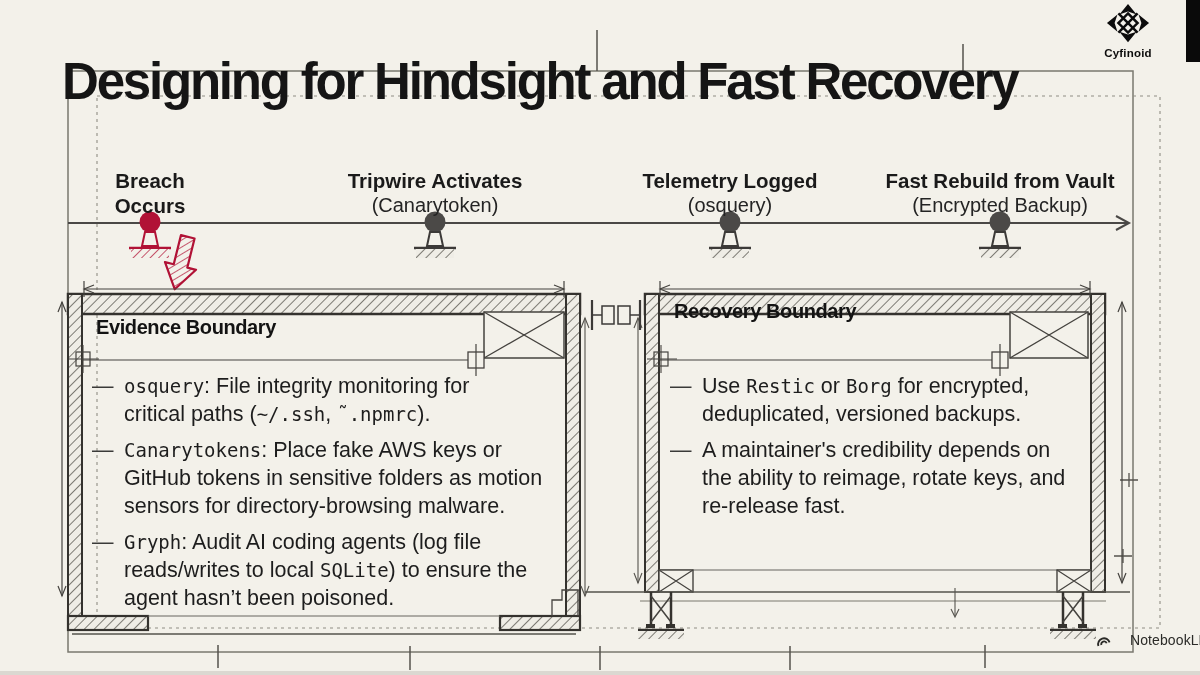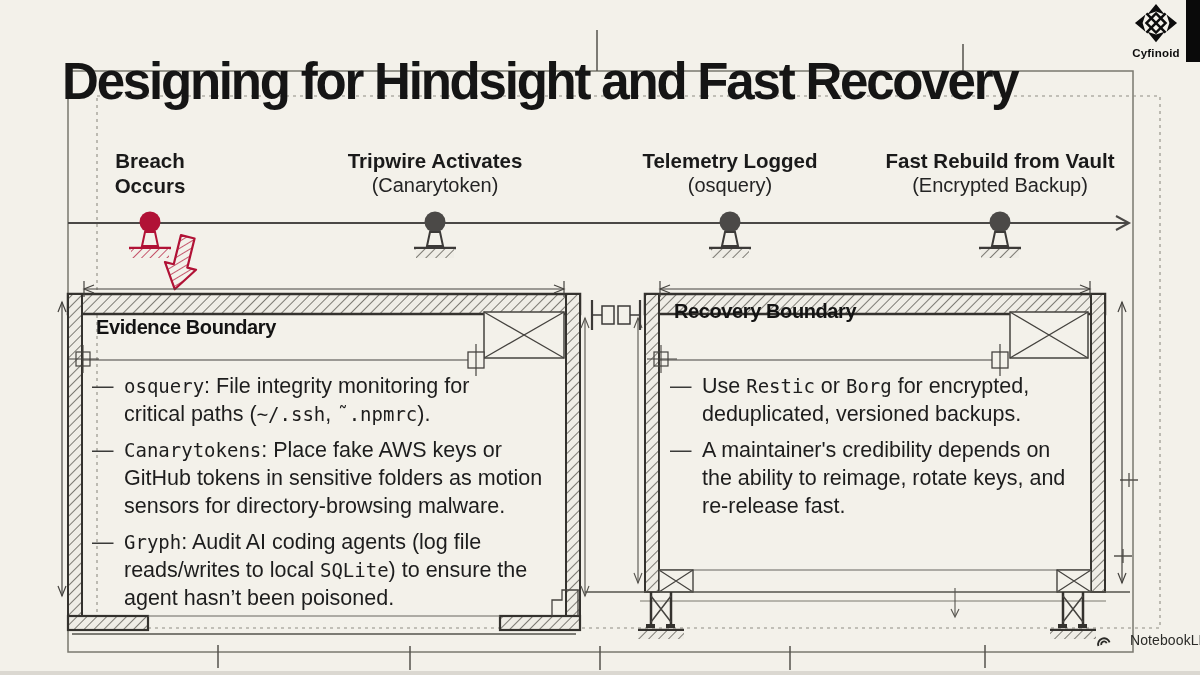--- a/index.html
+++ b/index.html
@@ -1,36 +1,36 @@
 <!DOCTYPE html>
 <html><head>
 <meta charset="utf-8">
 <style>
   html,body{margin:0;padding:0;}
   .stage{position:relative;width:1200px;height:675px;background:#f3f1ea;overflow:hidden;
          font-family:"Liberation Sans",sans-serif;color:#1d1d1d;}
   .layer{position:absolute;left:0;top:0;}
   .abs{position:absolute;}
   .title{left:62px;top:52px;font-size:51px;font-weight:bold;letter-spacing:-2.2px;color:#151515;white-space:nowrap;}
-  .ev{width:280px;text-align:center;transform:translateX(-50%);top:148px;}
+  .ev{width:280px;text-align:center;transform:translateX(-50%);top:168px;}
   .ev .l1{font-size:20.5px;font-weight:bold;line-height:25px;color:#1a1a1a;}
   .ev .l2{font-size:20px;line-height:24px;color:#242424;}
   .ev .l2.b{font-weight:bold;font-size:20.5px;line-height:25px;color:#1a1a1a;}
   .ev1{left:150px;} .ev2{left:435px;} .ev3{left:730px;} .ev4{left:1000px;}
   .boxhead{font-size:20px;font-weight:bold;letter-spacing:-0.4px;color:#131313;white-space:nowrap;}
   .bh1{left:96px;top:316px;} .bh2{left:674px;top:300px;}
   .bullets{position:absolute;}
   .bl1{left:92px;top:372px;width:486px;}
   .bl2{left:670px;top:372px;width:446px;}
   .bullet{display:flex;margin-bottom:8px;}
   .dash{width:32px;flex:0 0 32px;font-size:21.5px;line-height:28px;color:#3a3a38;}
   .blines{flex:1;}
   .bline{font-size:21.5px;line-height:28px;color:#1d1d1d;white-space:nowrap;}
   .mono{font-family:"DejaVu Sans Mono",monospace;font-size:19px;}
-  .brand{left:1126px;top:2px;width:60px;text-align:center;}
+  .brand{left:1098px;top:2px;width:60px;text-align:center;}
   .brand .bname{font-size:11.5px;font-weight:bold;color:#0c0c0c;margin-top:-3px;letter-spacing:0.2px;}
   .blackbar{left:1186px;top:0;width:14px;height:62px;background:#0a0a0a;}
   .footer{left:1096px;top:632px;display:flex;align-items:flex-end;gap:19px;}
   .footer .fname{font-size:14px;font-weight:500;color:#2b2b28;letter-spacing:0.1px;}
   .bottom-edge{left:0;top:671px;width:1200px;height:4px;background:#dbd8d1;}
 </style>
 </head>
 <body>
 
 <div class="stage">

